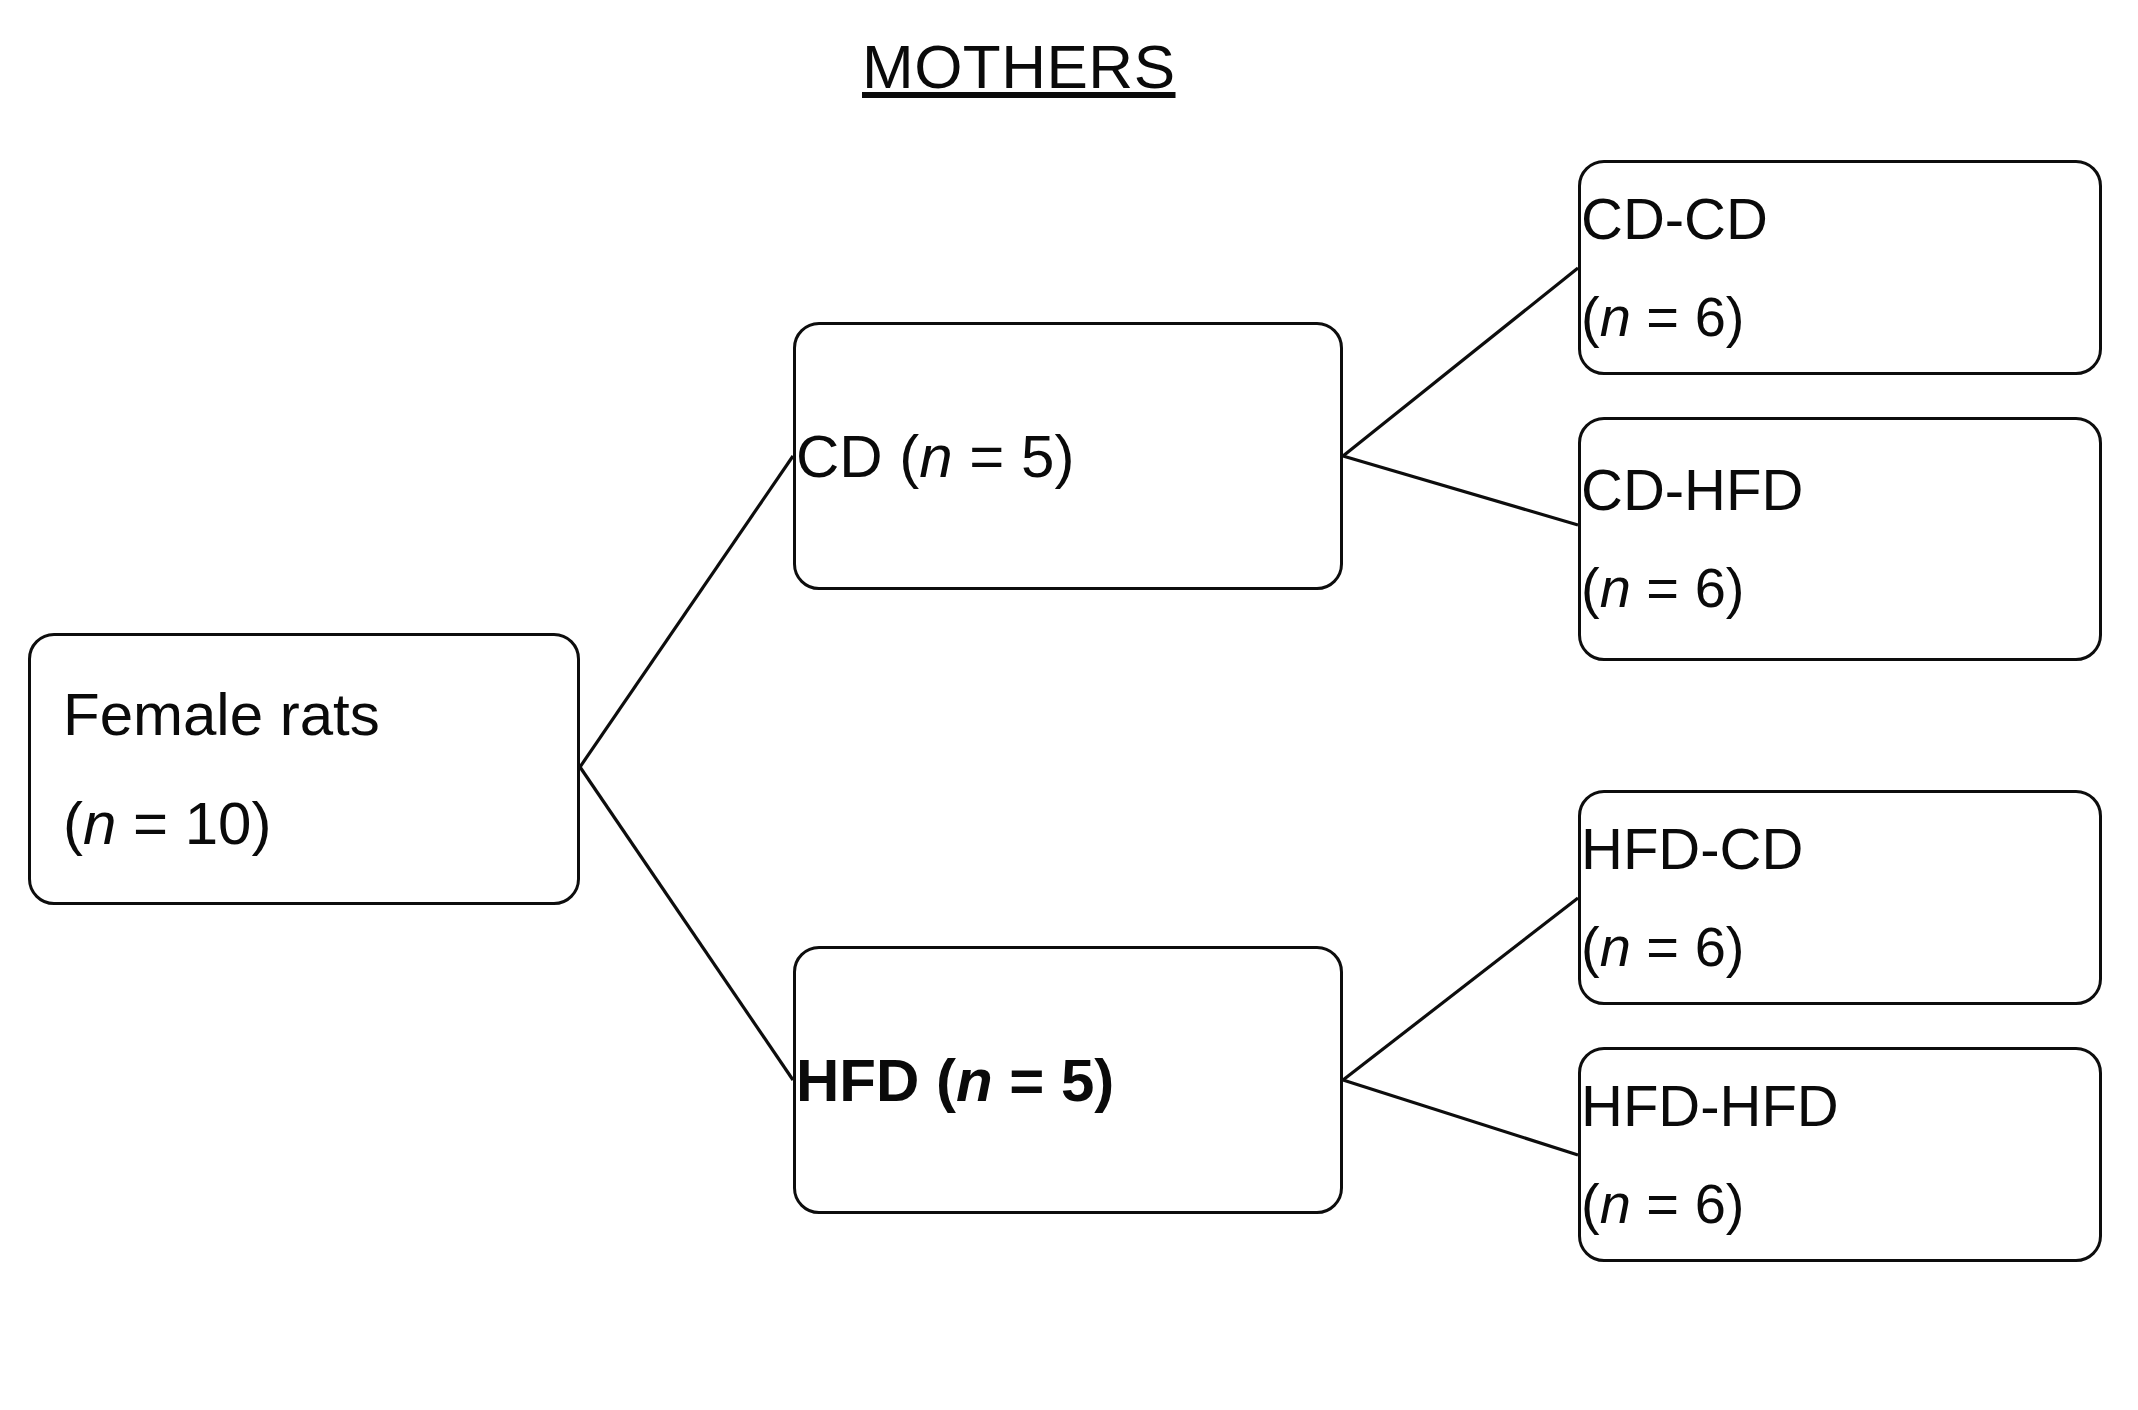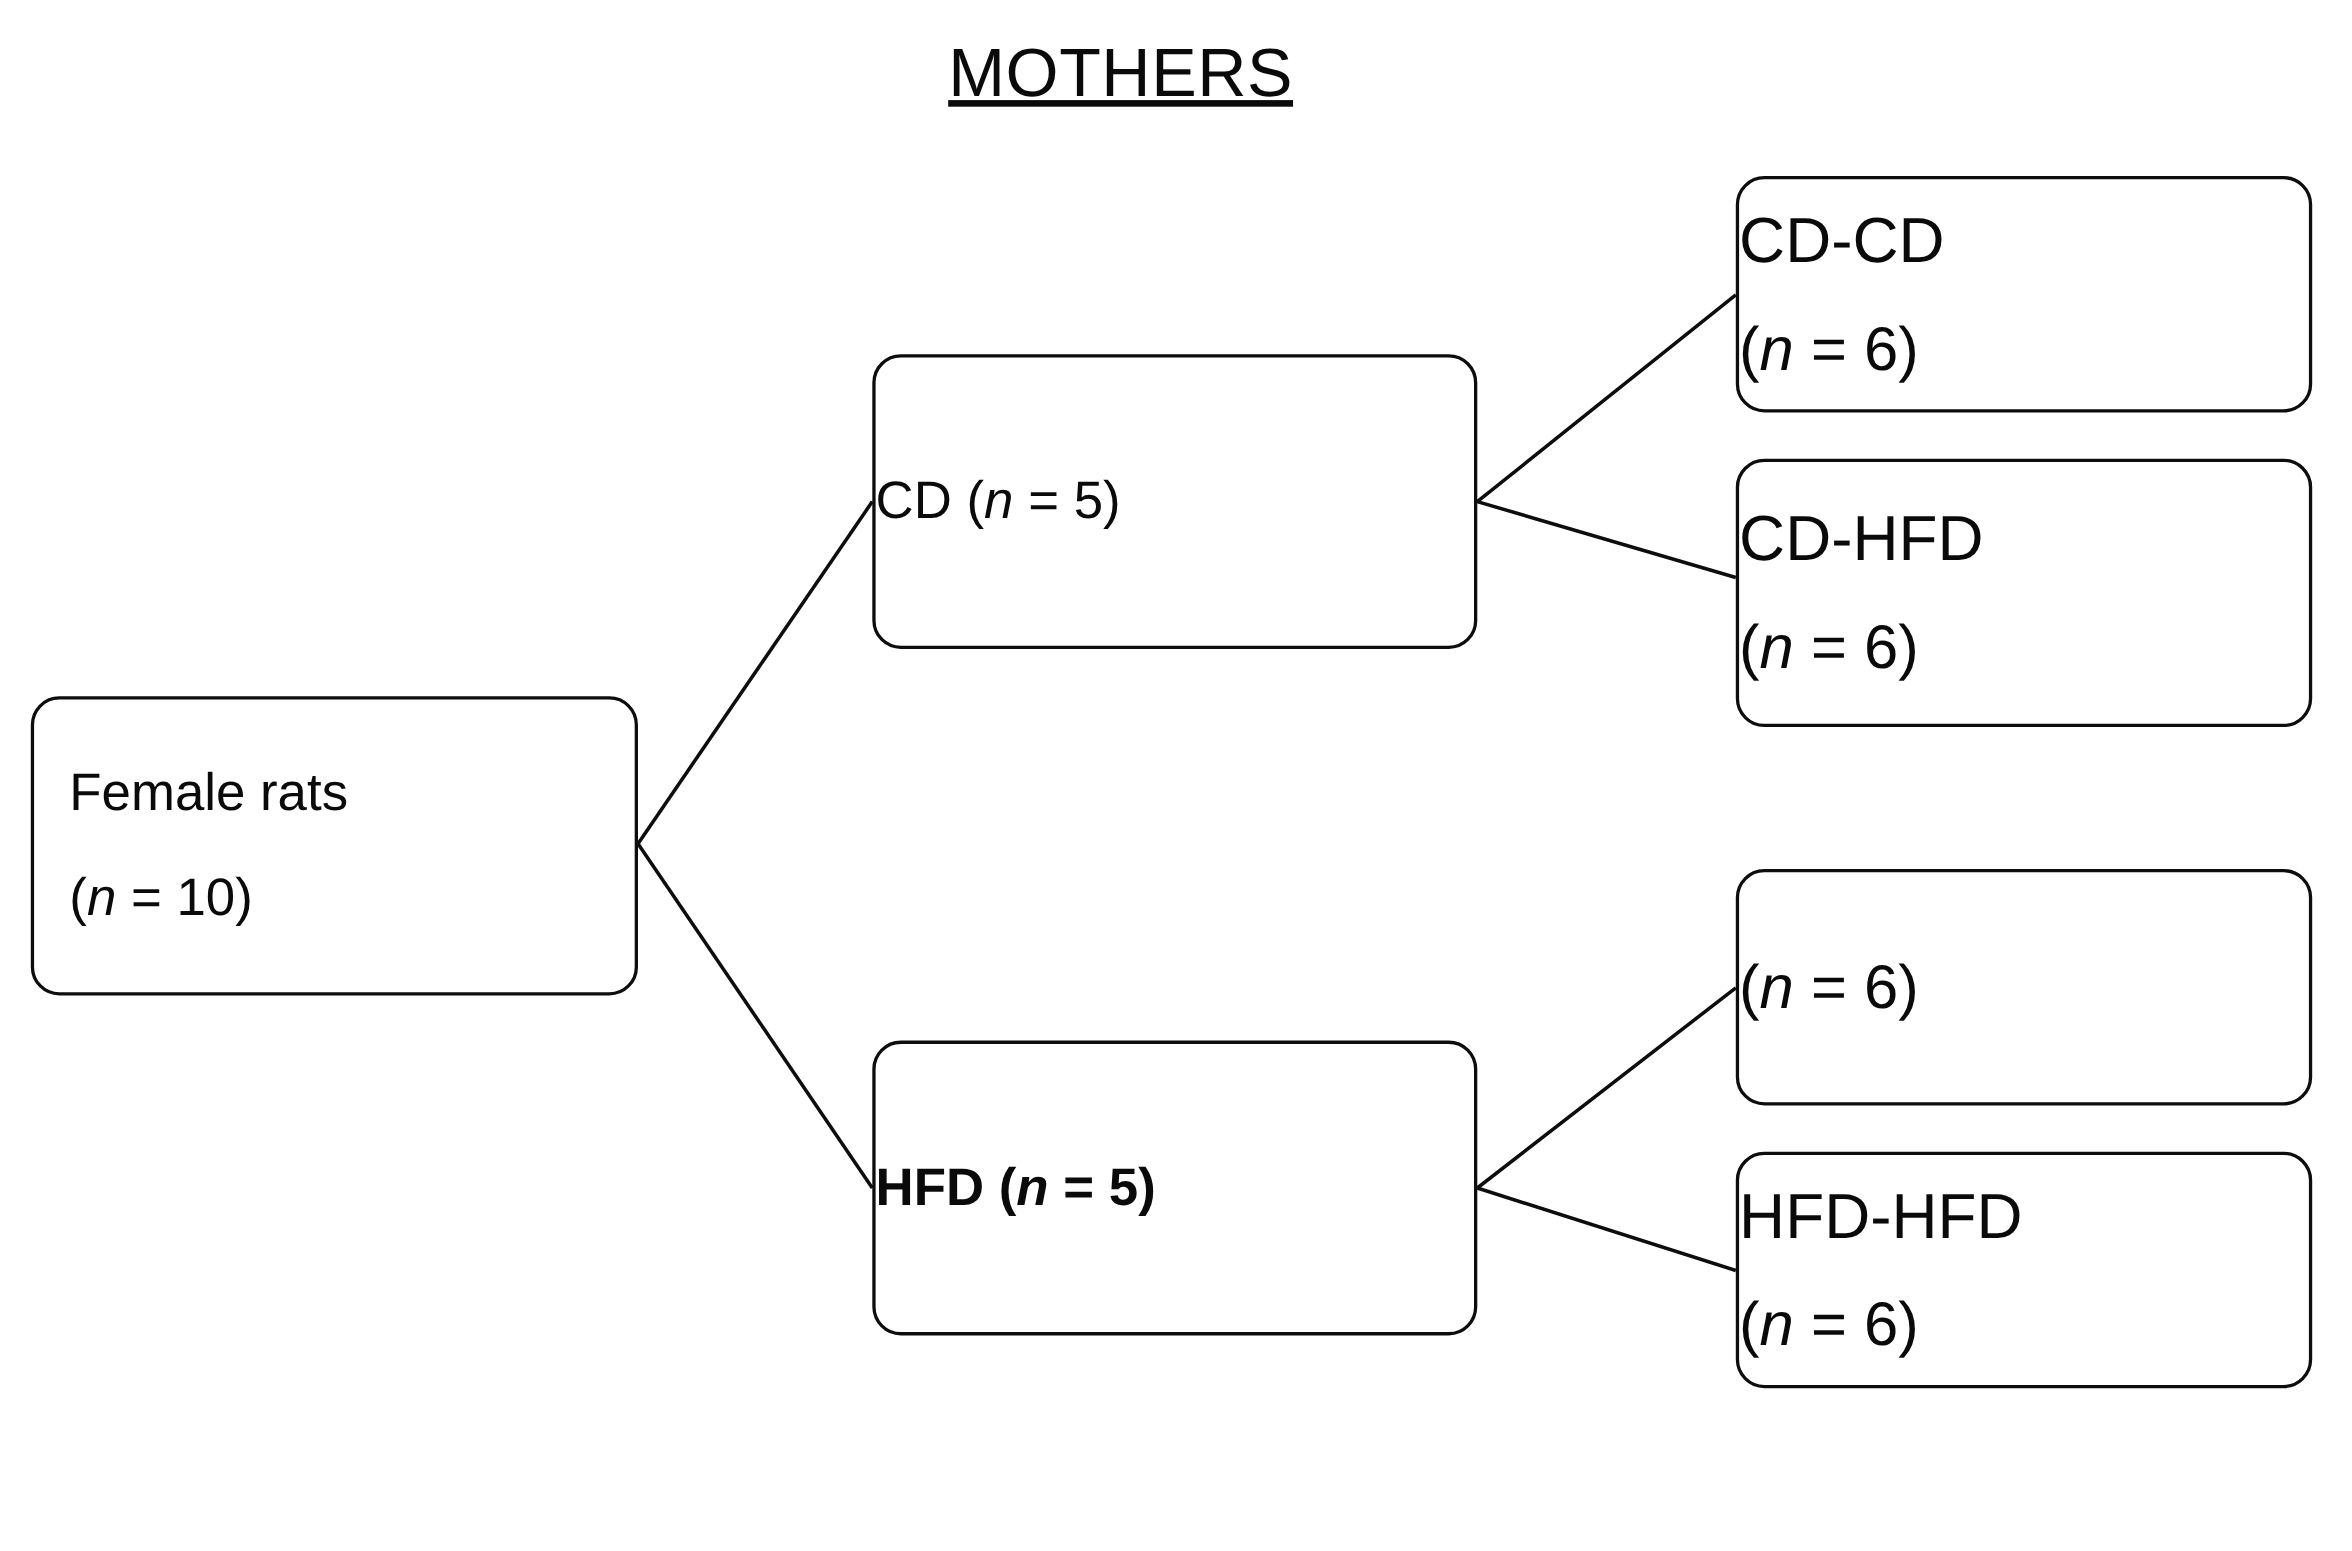--- a/index.html
+++ b/index.html
@@ -55,21 +55,21 @@
     border-radius: 26px;
     background: #ffffff;
     display: flex;
     flex-direction: column;
     align-items: flex-start;
     justify-content: center;
     text-align: center;
   }
   .node .line1,
   .node .line2 {
-    font-size: 48px;
+    font-size: 60px;
     line-height: 1.05;
     white-space: nowrap;
     color: #0a0a0a;
   }
   .node.two-line .line1 { margin-bottom: 46px; }
   .node.one-line .line1 { margin-bottom: 0; }
   .ital { font-style: italic; }
 
   
   #node-root {
@@ -138,20 +138,21 @@
     <div class="line1">CD-CD</div>
     <div class="line2"><span>(</span><span class="ital">n</span><span> = 6)</span></div>
   </div>
 
   <div class="node offspring two-line" id="node-cd-hfd">
     <div class="line1">CD-HFD</div>
     <div class="line2"><span>(</span><span class="ital">n</span><span> = 6)</span></div>
   </div>
 
   <div class="node offspring two-line" id="node-hfd-cd">
+    <div class="line1">HFD-CD</div>
     <div class="line2"><span>(</span><span class="ital">n</span><span> = 6)</span></div>
   </div>
 
   <div class="node offspring two-line" id="node-hfd-hfd">
     <div class="line1">HFD-HFD</div>
     <div class="line2"><span>(</span><span class="ital">n</span><span> = 6)</span></div>
   </div>
 
 </div>
 

